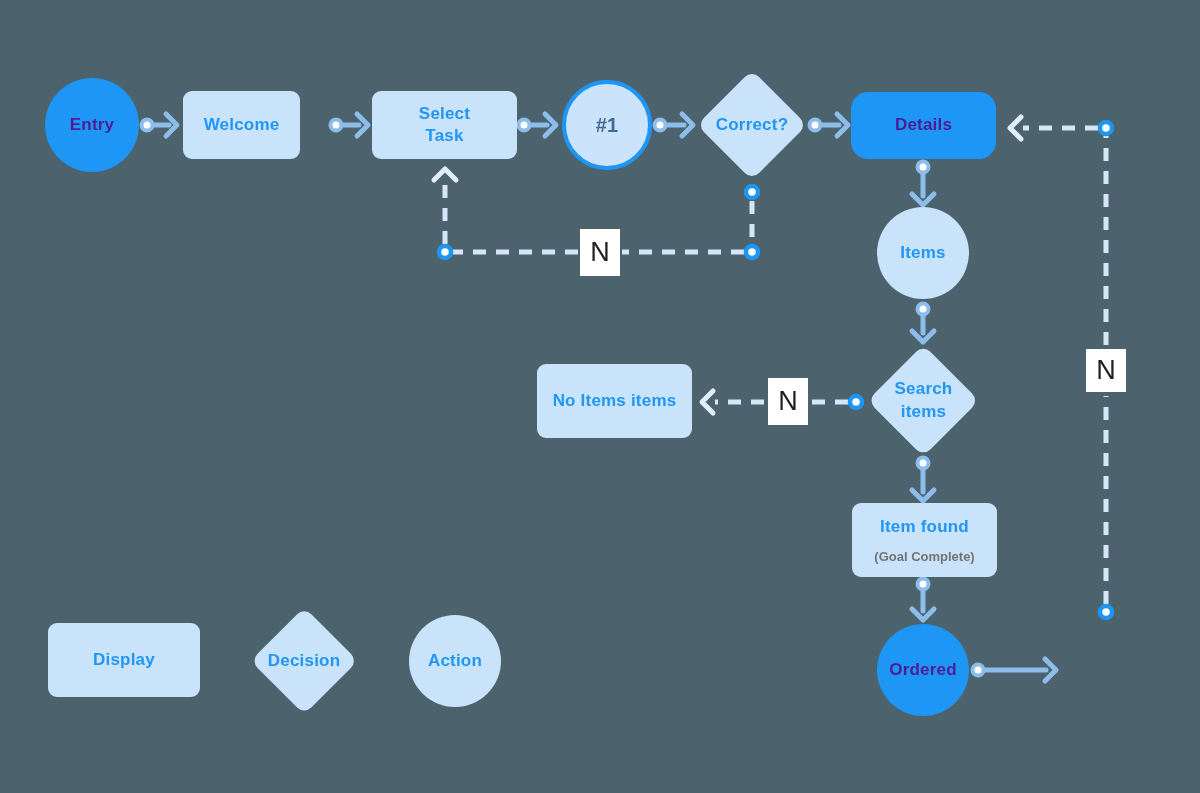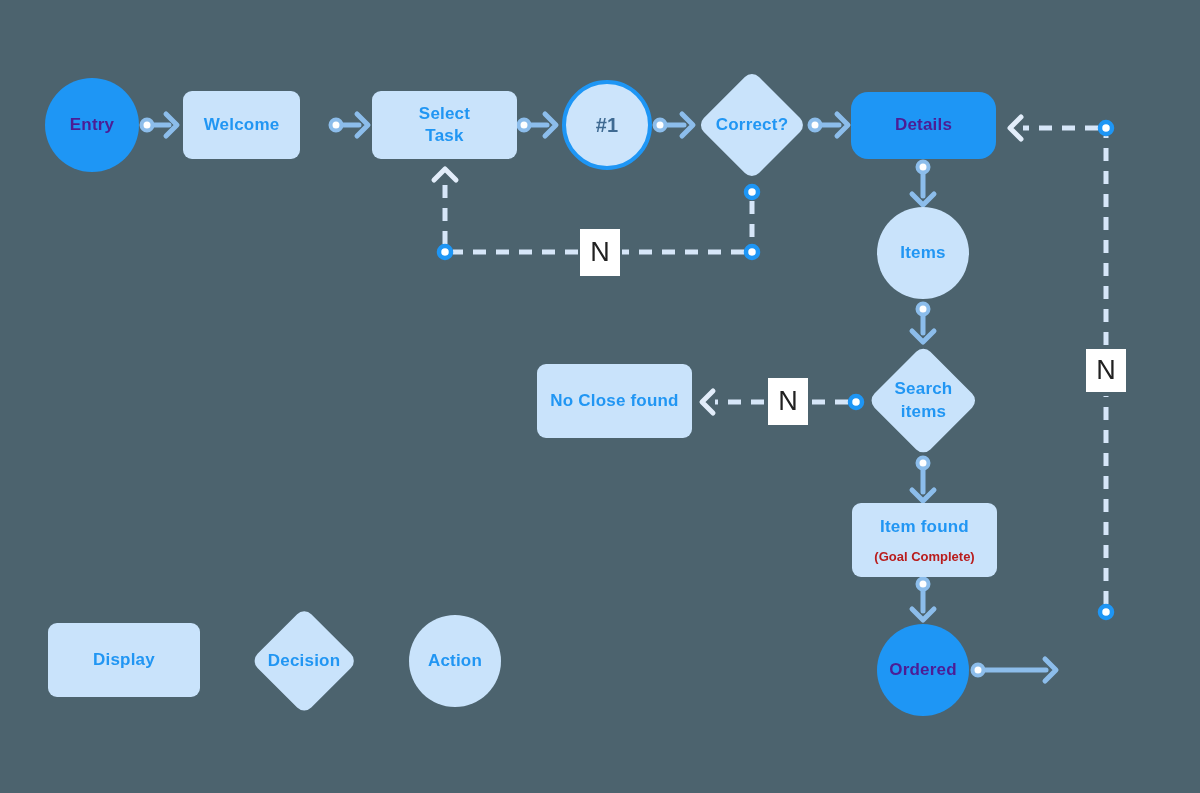--- a/index.html
+++ b/index.html
@@ -17,21 +17,21 @@
 
   
   .node { position:absolute; display:flex; flex-direction:column; align-items:center; justify-content:center; text-align:center; box-sizing:border-box; }
   .rect   { background:#c9e3fb; border-radius:9px; }
   .rect.bright { background:#1e96f5;border-radius:17px; }
   .circle { background:#c9e3fb; border-radius:50%; }
   .circle.bright { background:#1e96f5; }
   .circle.outlined { background:#cce4fb; border:4px solid #1e96f5; }
   .label { font-weight:700; font-size:17px; color:#2196f3; line-height:1.3; letter-spacing:.2px; position:relative; z-index:1; }
   .bright .label { color:#4c1d95; }
-  .sub { font-weight:700; font-size:13px; color:#b91c1c; margin-top:11px; position:relative; z-index:1; }
+  .sub { font-weight:700; font-size:13px; color:#737373; margin-top:11px; position:relative; z-index:1; }
   .step .label { font-size:20px; color:#3f6a92; }
 
   .diamond { background:transparent; }
   .diamond::before { content:""; position:absolute; left:14.6%; top:14.6%; width:70.8%; height:70.8%; background:#c9e3fb; border-radius:10px; transform:rotate(45deg); }
 
   .narrow { max-width:76px; }
 
   .nlabel { position:absolute; background:#ffffff; display:flex; align-items:center; justify-content:center; font-weight:400; font-size:27px; color:#212121; }
 
   
@@ -173,21 +173,21 @@
   <div id="n-search" class="node diamond">
     <span class="label narrow">Search items</span>
   </div>
 
   <div id="n-item" class="node rect">
     <span class="label">Item found</span>
     <span class="sub">(Goal Complete)</span>
   </div>
 
   <div id="n-noitems" class="node rect">
-    <span class="label">No Close found</span>
+    <span class="label">No Items items</span>
   </div>
 
   <div id="n-ordered" class="node circle bright">
     <span class="label">Ordered</span>
   </div>
 
 
   <div id="nl-correct" class="nlabel">N</div>
   <div id="nl-search" class="nlabel">N</div>
   <div id="nl-close" class="nlabel">N</div>

